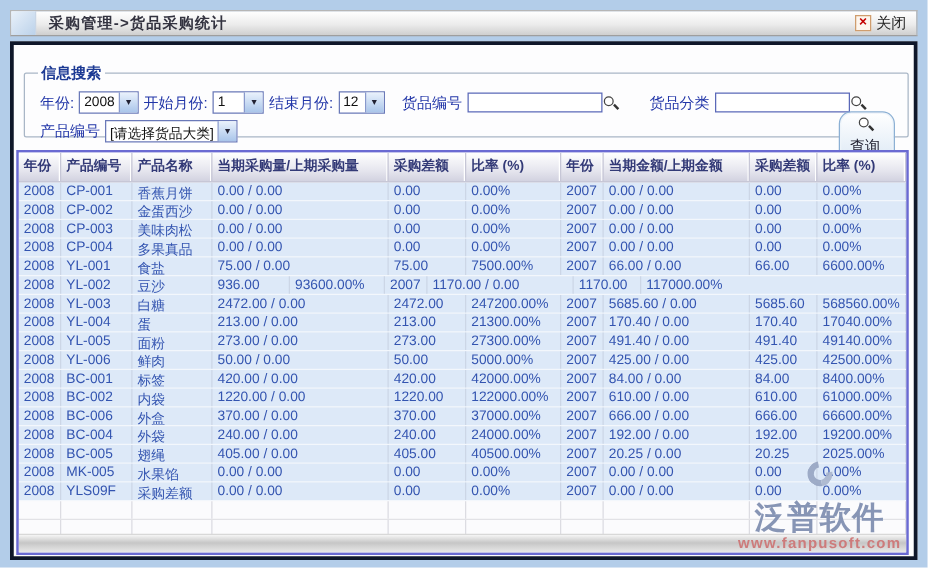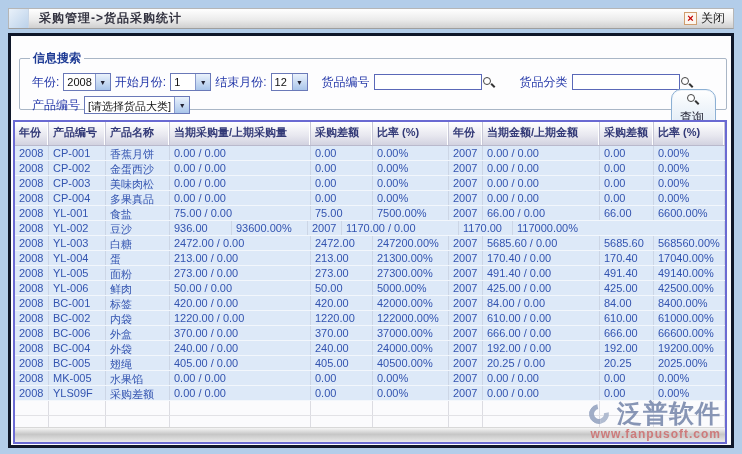--- a/index.html
+++ b/index.html
@@ -110,21 +110,21 @@
   .c5{width:76px;} .c6{width:34px;} .c7{width:117px;} .c8{width:54px;} .c9{width:69px; flex:1;}
 
   .hscroll {
     position:absolute; left:0; right:0; bottom:0; height:15px;
     background:linear-gradient(#f5f5f5,#c6c6c6 45%,#e9e9e9);
     border-top:1px solid #d8d8d8; cursor:pointer;
   }
 
   
   .watermark { position:absolute; right:10px; bottom:4px; z-index:5; text-align:right; }
-  .wm-line { display:flex; align-items:center; gap:8px; justify-content:flex-end; }
+  .wm-line { display:flex; align-items:center; gap:8px; justify-content:flex-end;flex-direction:column; }
   .wm-logo {
     width:20px; height:20px; border-radius:50%;
     border:5px solid #97a5c2; border-top-color:transparent; border-right-color:#aab6cd;
     transform:rotate(35deg); opacity:.9;
   }
   .wm-brand { font-size:25px; font-weight:bold; color:#8795b5; letter-spacing:1px; }
   .wm-url { font-size:12px; font-weight:bold; color:#cd7b7b; letter-spacing:1px; margin-top:-3px; }
 </style>
 </head>
 <body>

